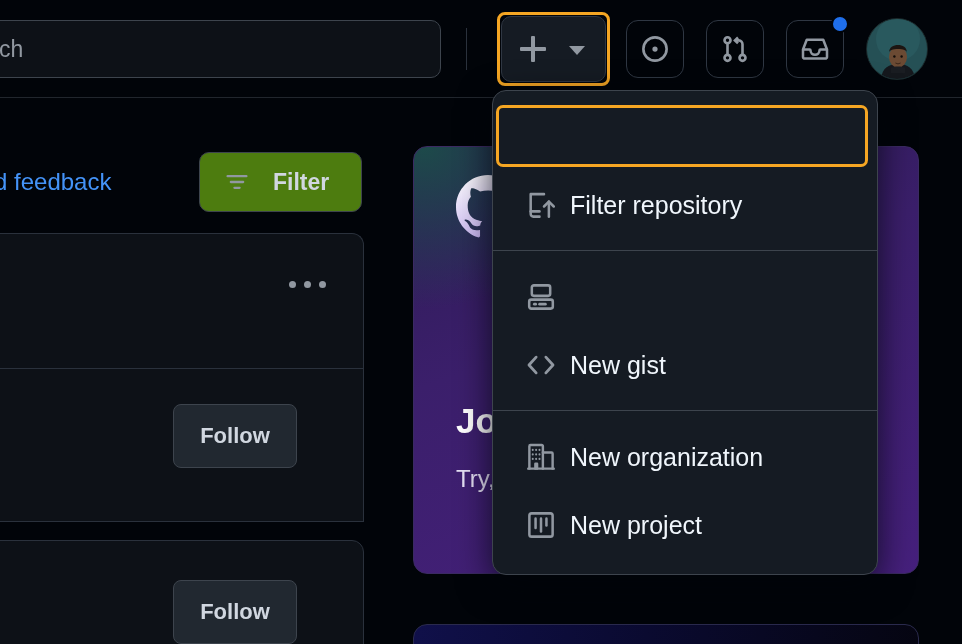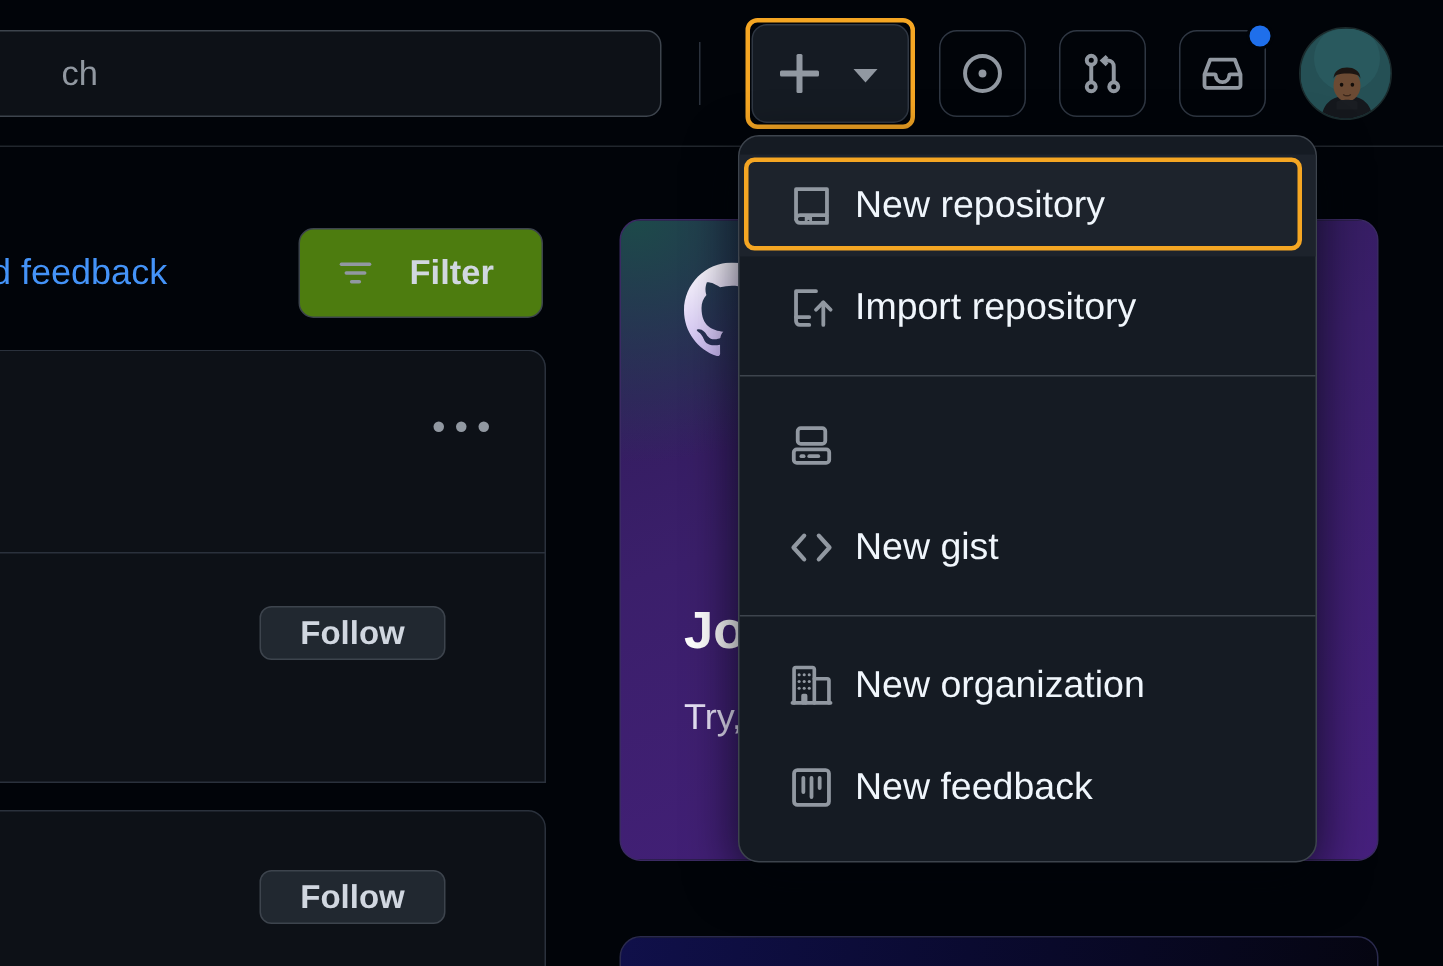--- a/index.html
+++ b/index.html
@@ -19,21 +19,21 @@
   .header-bottom-rule {
     position: absolute; left: 0; top: 97px; width: 962px; height: 1px;
     background: #21262d;
   }
   .search-box {
     position: absolute; left: -40px; top: 20px; width: 481px; height: 58px;
     border: 1px solid #3d444d; border-radius: 10px; background: #0d1117;
   }
   .search-text {
     position: absolute; left: 38px; top: 50%; transform: translateY(-50%);
-    font-size: 23px; color: #9198a1; white-space: nowrap; margin-left: 42px;
+    font-size: 23px; color: #9198a1; white-space: nowrap;
   }
   .header-divider {
     position: absolute; left: 466px; top: 28px; width: 1px; height: 42px;
     background: #2a313c;
   }
   .create-btn {
     position: absolute; left: 501px; top: 16px; width: 105px; height: 66px;
     background: #151b23; border: 1px solid #2f3743; border-radius: 10px;
   }
   .create-btn-focus {
@@ -100,21 +100,21 @@
     position: absolute; left: 289px; top: 281px; width: 38px; height: 8px;
   }
   .kebab i {
     position: absolute; top: 0; width: 7px; height: 7px; border-radius: 50%;
     background: #9198a1; display: block;
   }
   .kebab i:nth-child(1) { left: 0; }
   .kebab i:nth-child(2) { left: 15px; }
   .kebab i:nth-child(3) { left: 30px; }
   .follow-btn {
-    position: absolute; left: 173px; width: 124px; height: 36px;
+    position: absolute; left: 173px; width: 124px; height: 64px;
     background: #212830; border: 1px solid #3d444d; border-radius: 8px;
   }
   #follow-1 { top: 404px; }
   #follow-2 { top: 580px; }
   .follow-label {
     position: absolute; left: 50%; top: 50%; transform: translate(-50%,-50%);
     font-size: 22px; color: #d1d7e0; font-weight: 600; white-space: nowrap;
   }
 
   
@@ -289,37 +289,29 @@
     </svg>
     <div class="promo-title">Joi</div>
     <div class="promo-body">Try, pop play</div>
 
   </div>
 
   <div class="bottom-card"></div>
 
   <div class="menu">
 
-    <div class="menu-item" id="menu-item-0">
-      <svg class="menu-item-icon" viewBox="0 0 16 16" fill="none" stroke="#9198a1" stroke-width="1.35" stroke-linejoin="round">
-        <path d="M2.5 2.2 H13.5 V11.4 H3.9 A1.4 1.4 0 0 0 2.5 12.8 Z"></path>
-        <path d="M2.5 12.8 A1.4 1.4 0 0 0 3.9 14.2 H13.5 V11.4"></path>
-        <path d="M5.6 11.4 H8.2 V14.2 L6.9 13.1 L5.6 14.2 Z" fill="#9198a1" stroke="none"></path>
-      </svg>
-      <span class="menu-item-label">New repository</span>
-    </div>
 
     <div class="menu-item" id="menu-item-1">
       <svg class="menu-item-icon" viewBox="0 0 16 16" fill="none" stroke="#9198a1" stroke-width="1.35" stroke-linejoin="round" stroke-linecap="round">
         <path d="M9.6 2.2 H2.5 V12.8 A1.4 1.4 0 0 0 3.9 14.2 H7.2"></path>
         <path d="M2.5 11.4 H7.2"></path>
         <path d="M12.2 14.2 V6.2"></path>
         <path d="M9.6 8.8 L12.2 6.2 L14.8 8.8"></path>
       </svg>
-      <span class="menu-item-label">Import repository</span>
+      <span class="menu-item-label">Filter repository</span>
     </div>
 
     <div class="menu-divider" id="menu-divider-0"></div>
 
     <div class="menu-item" id="menu-item-2">
       <svg class="menu-item-icon" viewBox="0 0 16 16" fill="none" stroke="#9198a1" stroke-width="1.35" stroke-linejoin="round" stroke-linecap="round">
         <rect x="3.1" y="1.8" width="9.8" height="5.6" rx="1.1"></rect>
         <rect x="1.7" y="9.4" width="12.6" height="4.8" rx="1.1"></rect>
         <path d="M4.4 11.8 H5.2"></path>
         <path d="M7.2 11.8 H10.4"></path>
@@ -355,19 +347,19 @@
       <span class="menu-item-label">New organization</span>
     </div>
 
     <div class="menu-item" id="menu-item-5">
       <svg class="menu-item-icon" viewBox="0 0 16 16" fill="none" stroke="#9198a1" stroke-width="1.35" stroke-linejoin="round" stroke-linecap="round">
         <rect x="1.8" y="1.8" width="12.4" height="12.4" rx="1.2"></rect>
         <path d="M5.1 4.6 V9.6"></path>
         <path d="M8 4.6 V11.4"></path>
         <path d="M10.9 4.6 V8.2"></path>
       </svg>
-      <span class="menu-item-label">New feedback</span>
+      <span class="menu-item-label">New project</span>
     </div>
   </div>
 
   <div class="menu-focus-ring"></div>
 
 </div>
 
 </body></html>

